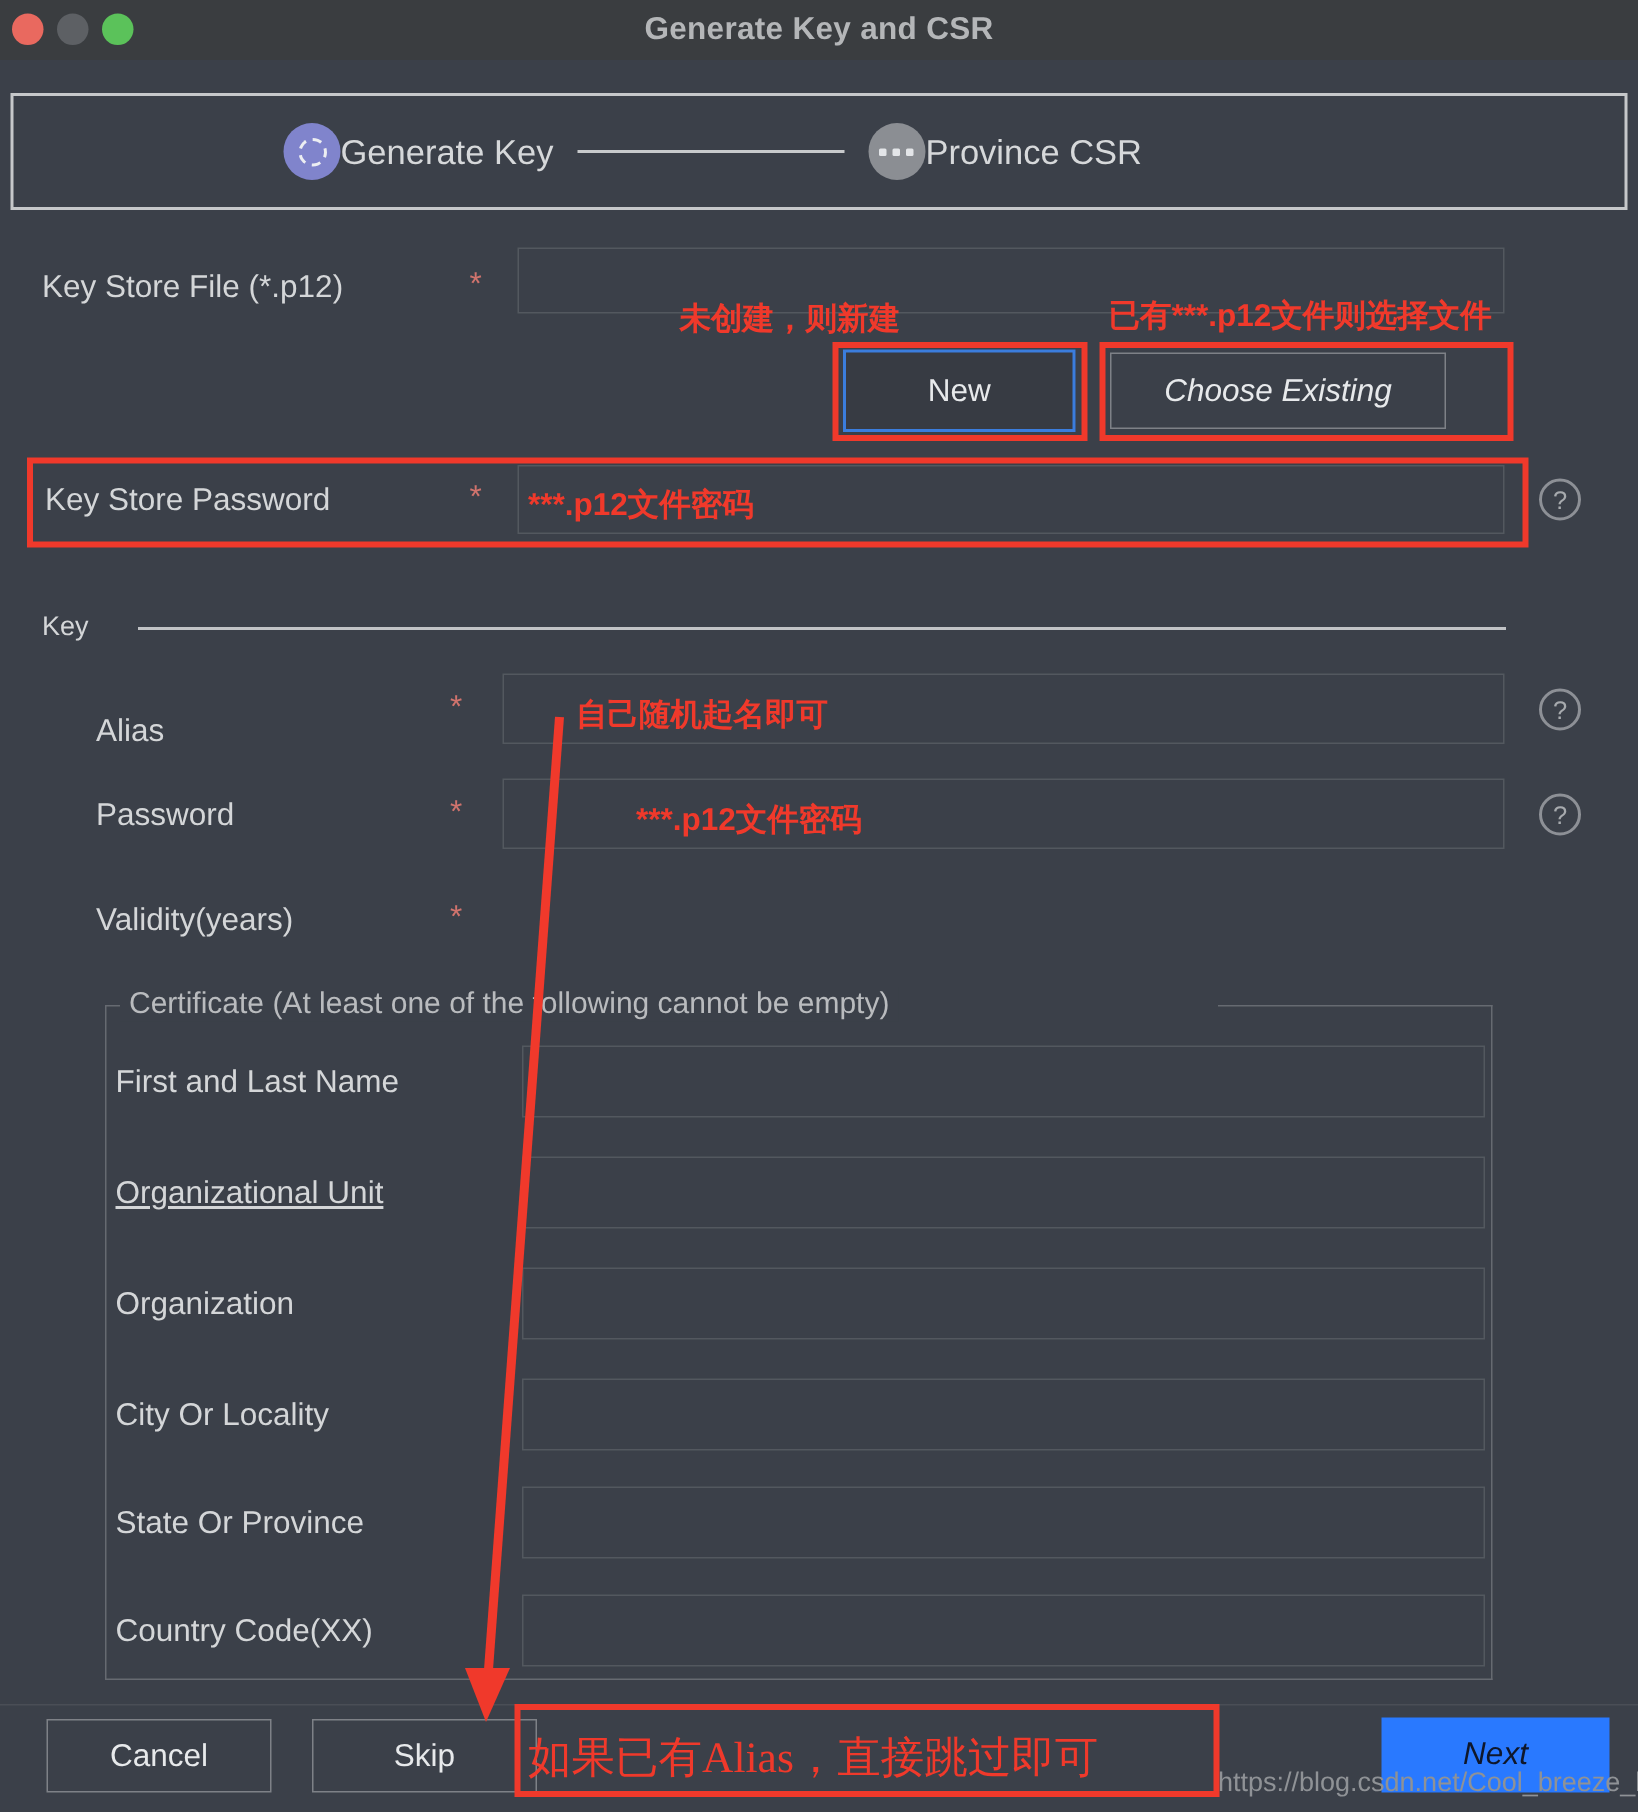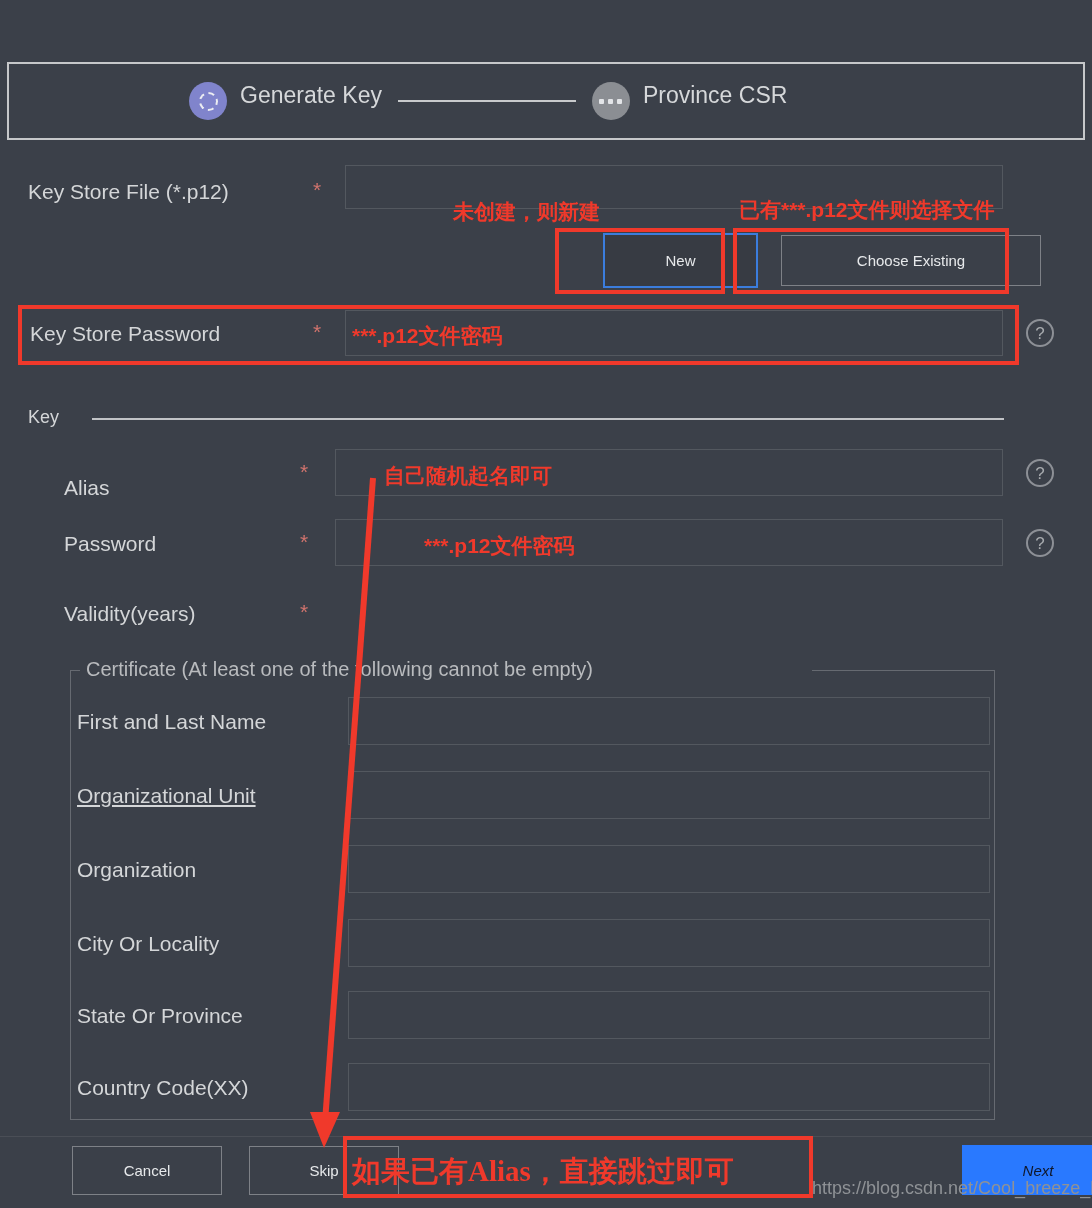--- a/index.html
+++ b/index.html
@@ -58,22 +58,21 @@
     position: absolute;
     left: 7px; top: 62px;
     width: 1078px; height: 78px;
     border: 2px solid #c6c8ca;
     box-sizing: border-box;
     display: flex;
     align-items: center;
   }
   .step {
     display: flex;
-    align-items: flex-start;
-    gap: 13px;
+    align-items: center;
   }
   .step.one { margin-left: 180px; }
   .step-circle {
     width: 38px; height: 38px;
     border-radius: 50%;
     display: flex;
     align-items: center;
     justify-content: center;
     flex: none;
   }
@@ -137,25 +136,24 @@
     text-align: center;
   }
 
   
   .btn {
     position: absolute;
     box-sizing: border-box;
     background: #3b4049;
     border: 1px solid #7e8187;
     color: #e7e9eb;
-    font-size: 15px;
+    font-size: 21px;
     display: flex;
     align-items: center;
     justify-content: center;
-    margin-left: 41px;
   }
   .btn.focused {
     border: 2px solid #3b7ddd;
     background: #373b43;
   }
   .btn.primary {
     background: #2979ff;
     border: none;
     color: #0f172a;
     font-style: italic;
@@ -237,21 +235,21 @@
   
   .ann-text {
     position: absolute;
     color: #f0392b;
     font-size: 21px;
     font-weight: bold;
     white-space: nowrap;
   }
   .ann-text.serif {
     font-family: "Liberation Serif", serif;
-    font-weight: bold;
+    font-weight: normal;
     font-size: 29px;
   }
   .ann-box {
     position: absolute;
     box-sizing: border-box;
     border: 4px solid #f0392b;
     pointer-events: none;
   }
   .ann-arrow {
     position: absolute;
@@ -264,20 +262,28 @@
     color: #8f9296;
     font-size: 18px;
     white-space: nowrap;
   }
 </style>
 </head>
 <body>
 
 <div id="app">
 
+  <div class="titlebar">
+    <div class="traffic">
+      <span class="dot close"></span>
+      <span class="dot min"></span>
+      <span class="dot max"></span>
+    </div>
+    <div class="window-title">Generate Key and CSR</div>
+  </div>
 
   <div class="stepper">
     <div class="step one">
       <span class="step-circle active">
         <span class="ring"></span>
       </span>
       <span class="step-label">Generate Key</span>
     </div>
     <div class="step-line"></div>
     <div class="step two">
@@ -290,21 +296,21 @@
       </span>
       <span class="step-label">Province CSR</span>
     </div>
   </div>
 
   <div class="lbl" style="left:28px; top:180px;">Key Store File (*.p12)</div>
   <div class="req" style="left:313px; top:178px;">*</div>
   <div class="field" style="left:345px; top:165px; width:658px; height:44px;"></div>
 
   <div class="btn focused" style="left:562px; top:233px; width:155px; height:55px;">New</div>
-  <div class="btn" style="left:740px; top:235px; width:260px; height:51px;">Choose Existing</div>
+  <div class="btn" style="left:740px; top:235px; width:224px; height:51px;font-style:italic;">Choose Existing</div>
 
   <div class="lbl" style="left:30px; top:322px;">Key Store Password</div>
   <div class="req" style="left:313px; top:320px;">*</div>
   <div class="field" style="left:345px; top:310px; width:658px; height:46px;"></div>
   <div class="help" style="left:1026px; top:319px;">?</div>
 
   <div class="grp-title" style="left:28px; top:407px;">Key</div>
   <div class="grp-line" style="left:92px; top:418px; width:912px;"></div>
 
   <div class="lbl" style="left:64px; top:476px;">Alias</div>

